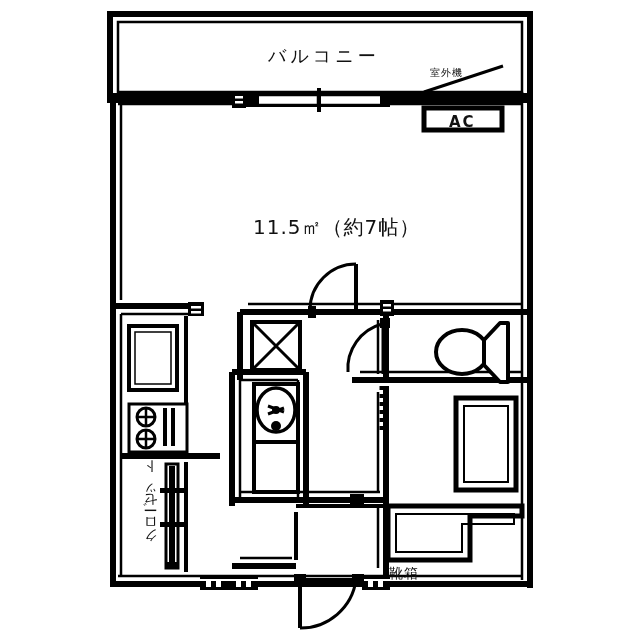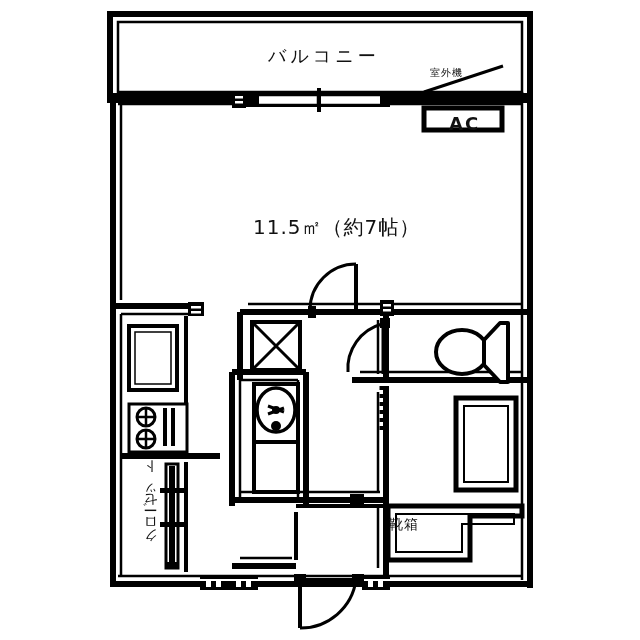--- a/index.html
+++ b/index.html
@@ -14,22 +14,22 @@
   .lbl{
     position:absolute;
     font-family:"DejaVu Sans","Liberation Sans",sans-serif;
     color:#111;
     white-space:nowrap;
     letter-spacing:1px;
   }
   .lbl-balcony{left:268px;top:44px;font-size:18px;letter-spacing:4px;}
   .lbl-acunit{left:430px;top:66px;font-size:10px;letter-spacing:1px;}
   .lbl-area{left:253px;top:214px;font-size:20px;letter-spacing:1px;}
-  .lbl-ac{left:449px;top:113px;font-size:18px;font-weight:bold;letter-spacing:2px;}
-  .lbl-shoe{left:389px;top:516px;font-size:14px;letter-spacing:1px;}
+  .lbl-ac{left:449px;top:113px;font-size:15px;font-weight:bold;letter-spacing:2px;}
+  .lbl-shoe{left:389px;top:565px;font-size:14px;letter-spacing:1px;}
   .lbl-closet{
     left:141px;top:466px;
     font-size:14px;
     writing-mode:vertical-rl;
     text-orientation:upright;
     letter-spacing:1px;
     transform:scaleX(-1) scaleY(-1);
   }
 </style>
 </head>

